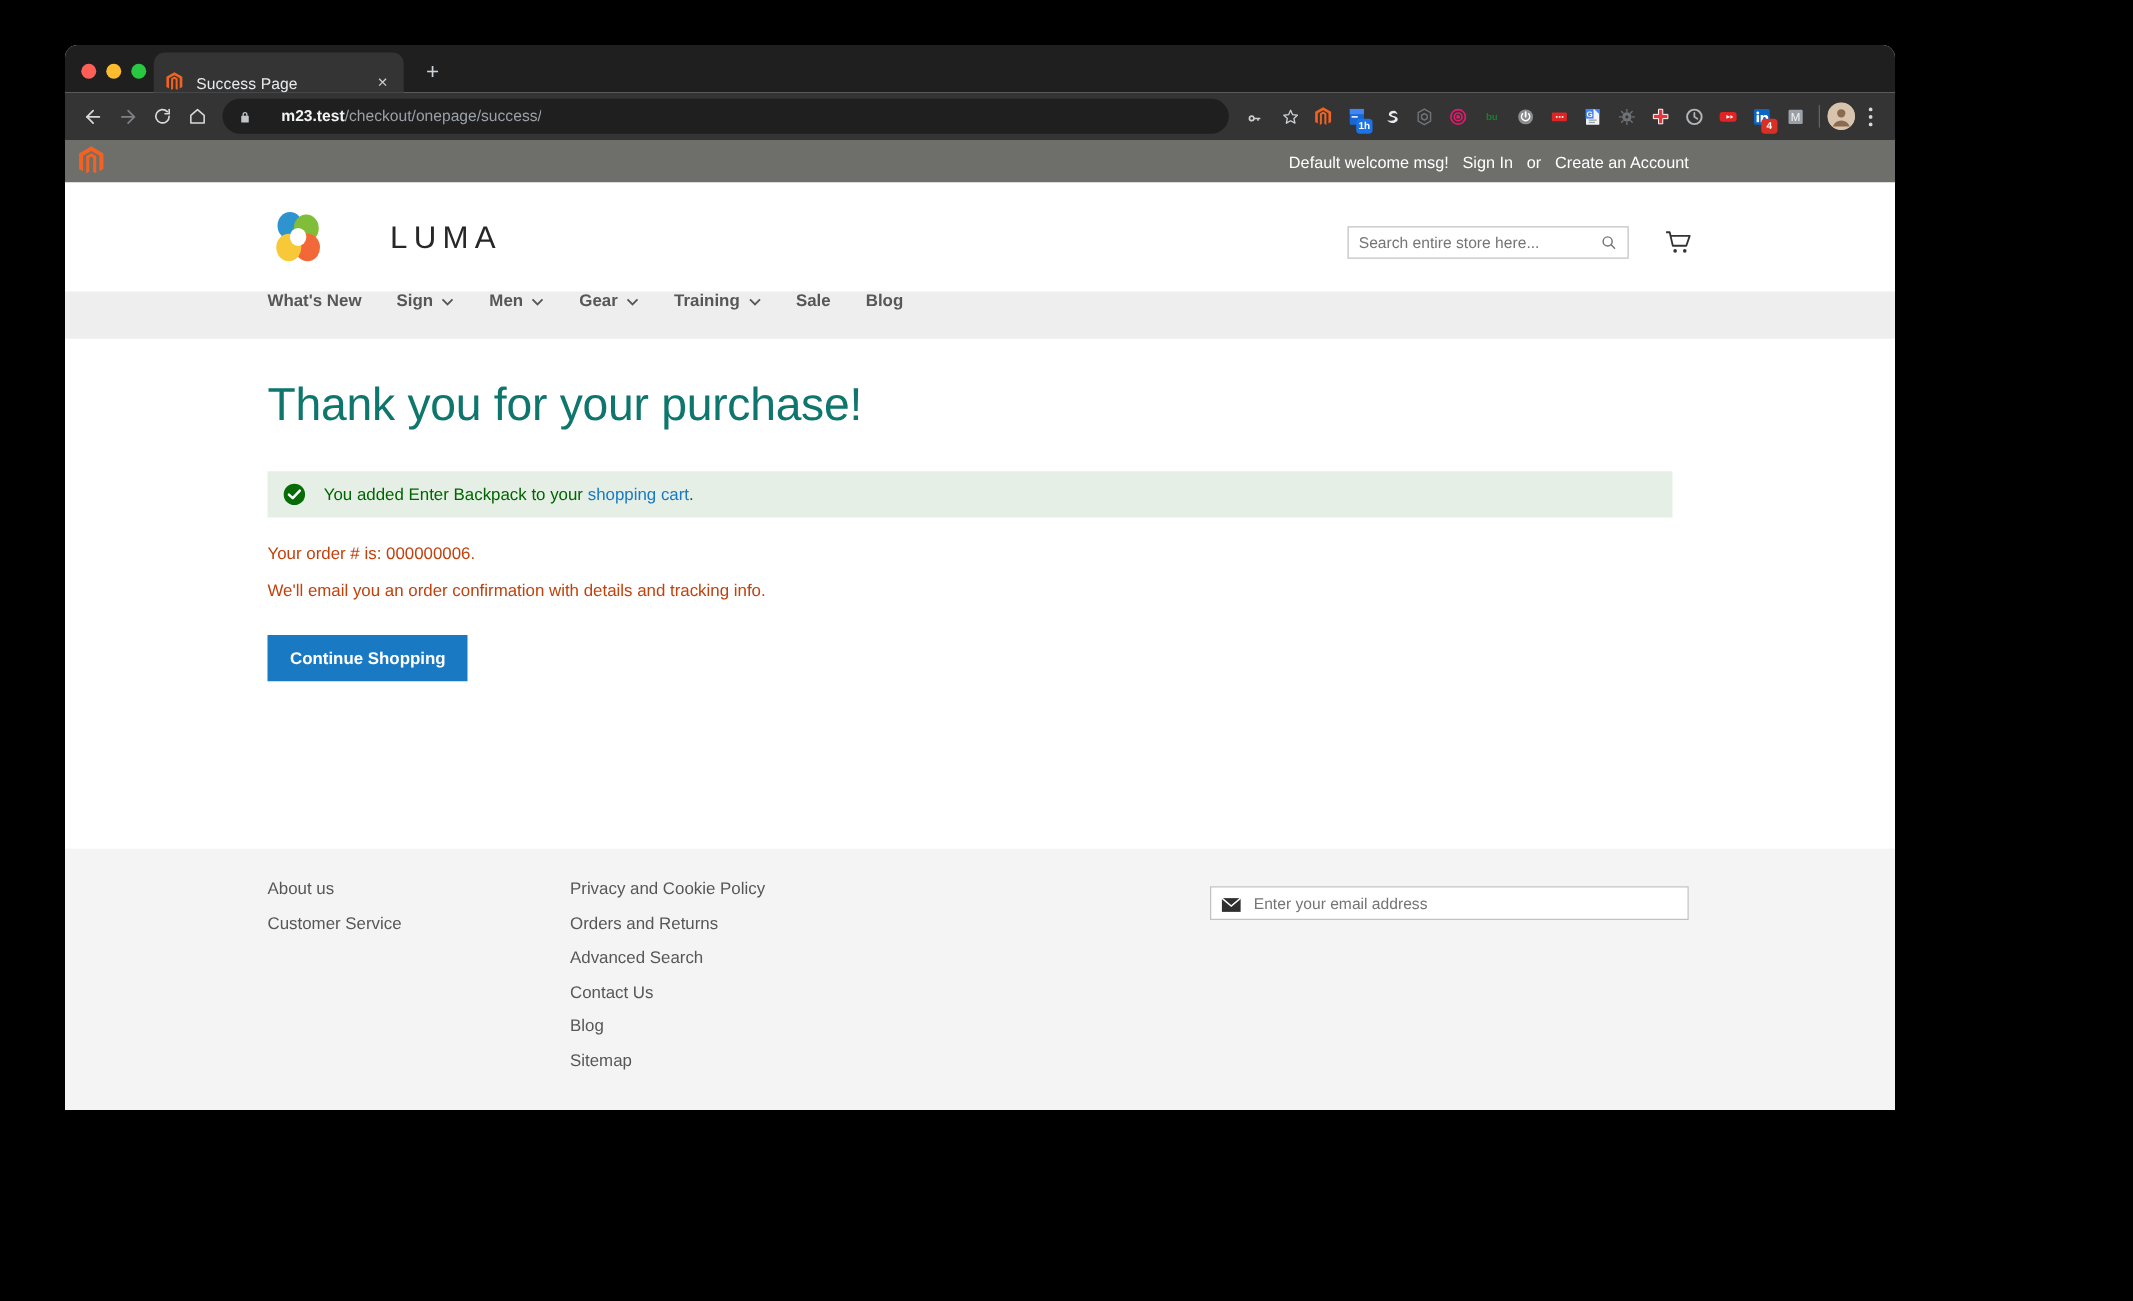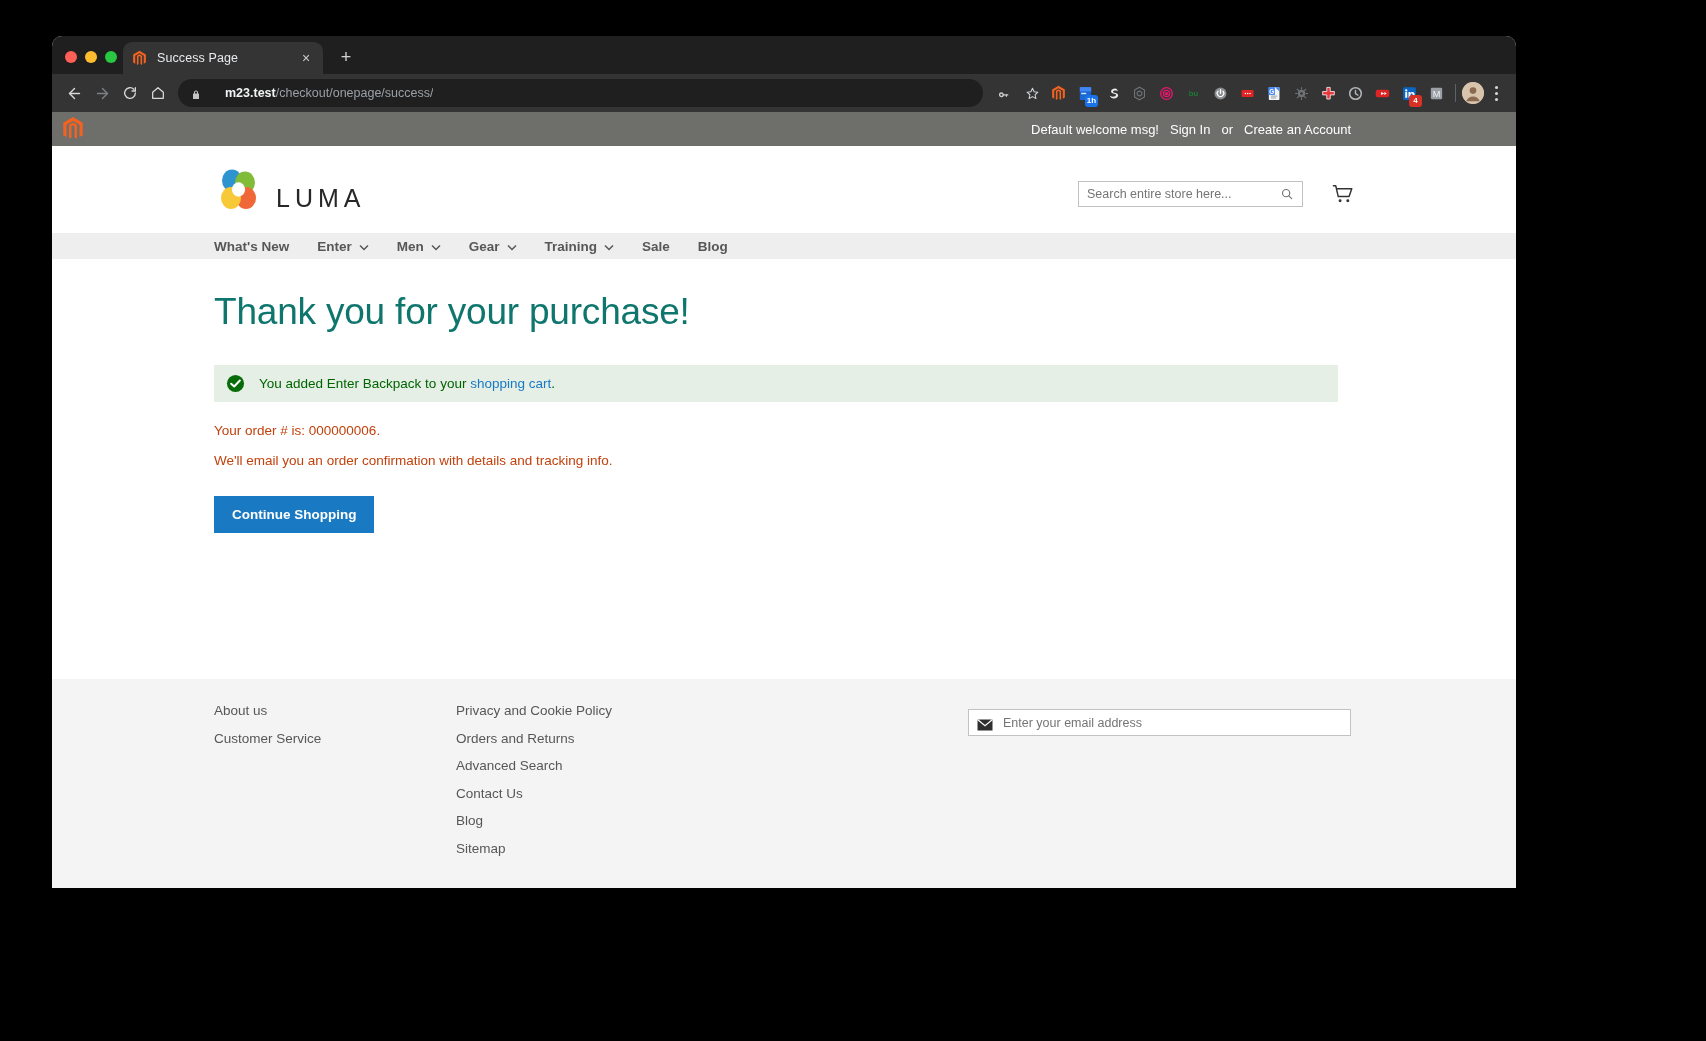--- a/index.html
+++ b/index.html
@@ -9,21 +9,21 @@
   
   .window { position:absolute; left:52px; top:36px; width:1464px; height:852px;
     background:#fff; border-radius:10px 10px 0 0; overflow:hidden; }
 
   
   .tabstrip { height:38px; background:#1f1f1f; position:relative; }
   .lights { position:absolute; left:13px; top:15px; display:flex; gap:8px; }
   .light { width:12px; height:12px; border-radius:50%; }
   .l-red{background:#ff5f57;} .l-yellow{background:#febc2e;} .l-green{background:#28c840;}
   .tab { position:absolute; left:71px; top:6px; width:200px; height:32px;
-    background:#343434; border-radius:9px 9px 0 0; display:flex; align-items:center;
+    background:#343434; border-radius:9px 9px 0 0; display:flex; align-items:flex-end;
     padding:0 8px; }
   .tab-fav { width:17px; height:17px; flex:none; margin-right:9px; position:relative; }
   .tab-title { color:#e8eaed; font-size:12.5px; white-space:nowrap; overflow:hidden;
     flex:1; letter-spacing:.1px; }
   .tab-close { width:18px; height:18px; color:#c9ccce; font-size:14px; line-height:18px;
     text-align:center; flex:none; }
   .newtab { position:absolute; left:283px; top:11px; width:22px; height:22px;
     color:#cfd2d4; font-size:18px; line-height:21px; text-align:center; }
 
   
@@ -61,34 +61,34 @@
   .panel { height:34px; background:#6e6e6b; display:flex; align-items:center;
     justify-content:flex-end; padding-right:165px; position:relative; }
   .panel-logo { position:absolute; left:8px; top:4px; width:26px; height:26px; }
   .panel-links { display:flex; align-items:center; gap:0; font-size:13px;
     color:#fff; }
   .panel-links span { margin-right:11px; }
   .panel-links a { color:#fff; text-decoration:none; margin-right:11px; }
 
   
   .lheader { height:87px; background:#fff; position:relative; }
-  .logo { position:absolute; left:162px; top:21px; display:flex; align-items:flex-end; }
+  .logo { position:absolute; left:162px; top:21px; display:flex; align-items:center;gap:36px; }
   .logo-mark { width:48px; height:46px; position:relative; }
   .logo-text { font-size:25px; letter-spacing:5px; color:#272727; margin-left:14px;
     font-family:"Liberation Sans", sans-serif; font-weight:400; }
   .searchbox { position:absolute; right:213px; top:35px; width:225px; height:26px;
     border:1px solid #c2c2c2; background:#fff; display:flex; align-items:center;
     padding:0 8px; }
   .searchbox input { border:none; outline:none; flex:1; font-size:12.5px;
     color:#575757; background:transparent; font-family:"Liberation Sans", sans-serif; }
   .search-ico { width:14px; height:14px; color:#757575; flex:none; }
   .cart { position:absolute; right:160px; top:34px; width:27px; height:27px; }
 
   
-  .nav { height:26px; background:#eeeeee; display:flex; align-items:center;
+  .nav { height:38px; background:#eeeeee; display:flex; align-items:flex-start;
     padding-left:162px; }
   .nav-item { display:flex; align-items:center; font-size:13.5px; font-weight:700;
     color:#575757; margin-right:28px; white-space:nowrap; }
   .nav-item .chev { margin-left:7px; color:#575757; }
 
   
   .content { padding:32px 0 0 162px; }
   h1.title { font-size:37px; font-weight:300; color:#0f766e; letter-spacing:-.2px;
     margin-bottom:32px; font-family:"Liberation Sans", sans-serif; }
   .msg { width:1124px; min-height:34px; background:#e5efe5; display:flex;
@@ -373,21 +373,21 @@
           <circle cx="19.5" cy="21.5" r="1.5" fill="#333" stroke="none"></circle>
         </svg>
       </div>
     </div>
 
     <div class="nav">
       <div class="nav-item">
         <span>What's New</span>
       </div>
       <div class="nav-item">
-        <span>Enter</span>
+        <span>Sign</span>
         <span class="chev"><svg width="10" height="7" viewBox="0 0 10 7" fill="none" stroke="currentColor" stroke-width="1.5">
               <polyline points="1 1.5 5 5.5 9 1.5"></polyline>
             </svg></span>
       </div>
       <div class="nav-item">
         <span>Men</span>
         <span class="chev"><svg width="10" height="7" viewBox="0 0 10 7" fill="none" stroke="currentColor" stroke-width="1.5">
               <polyline points="1 1.5 5 5.5 9 1.5"></polyline>
             </svg></span>
       </div>

